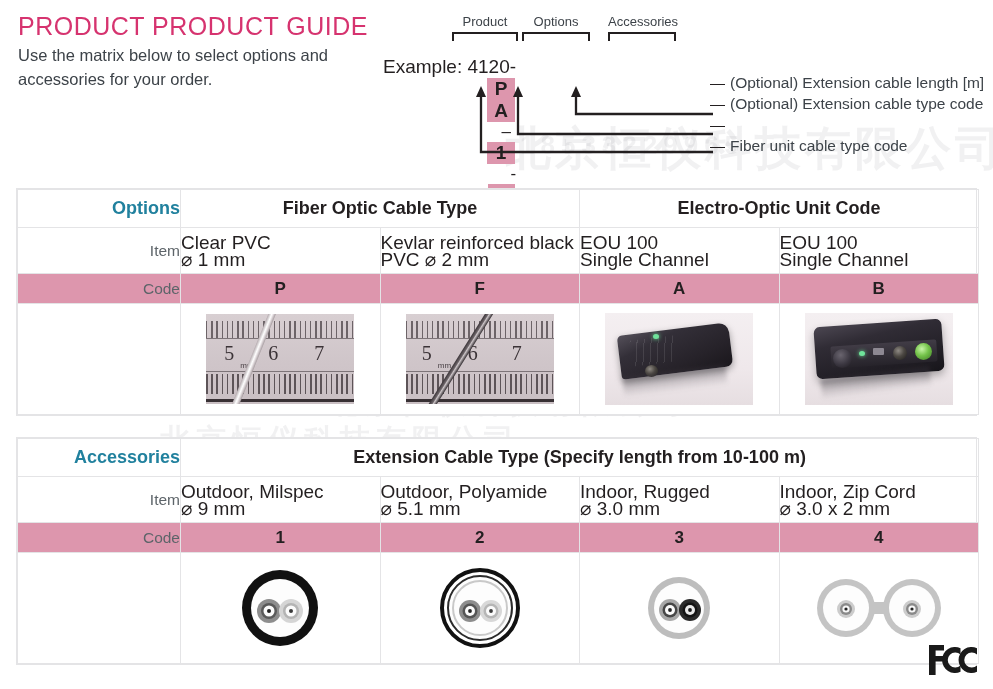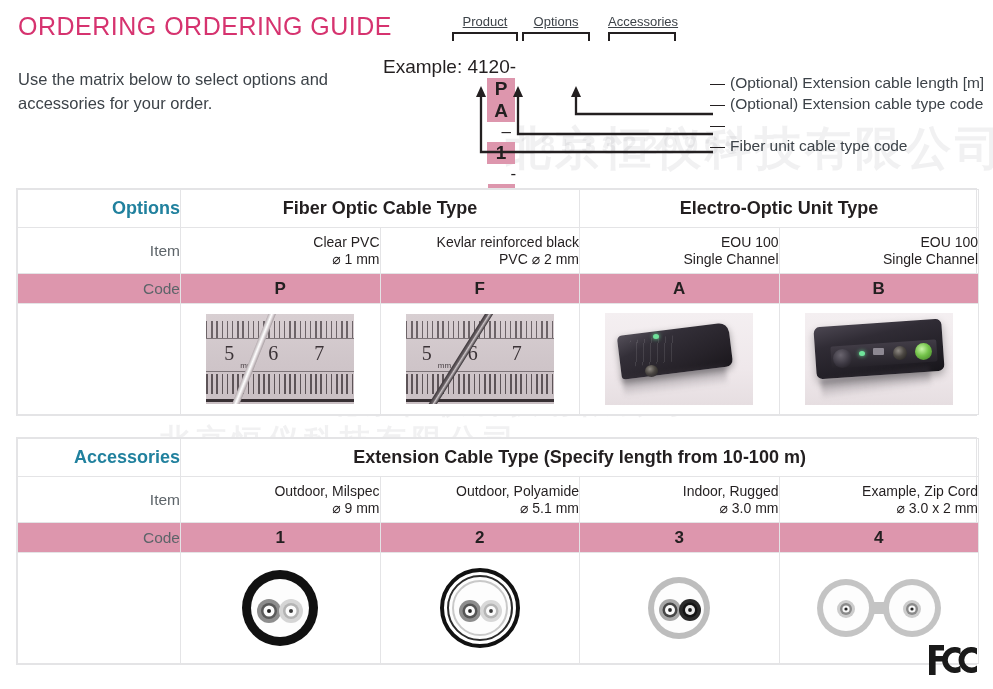--- a/index.html
+++ b/index.html
@@ -12,32 +12,31 @@
   }
   .page { position: relative; width: 993px; height: 689px; }
 
   
   .title {
     position: absolute; left: 18px; top: 12px;
     font-size: 25px; letter-spacing: .5px;
     color: #d6336f; font-weight: 400;
   }
   .subtitle {
-    position: absolute; left: 18px; top: 67px;
+    position: absolute; left: 18px; top: 43px;
     font-size: 16.5px; line-height: 24px; color: #3d4349;
     width: 330px;
   }
 
   
   .example-wrap { position: absolute; left: 383px; top: 14px; width: 600px; height: 150px; }
   .bracket-group { position: absolute; text-align: center; }
   .bracket-label {
     font-size: 13px; color: #3d4349; line-height: 15px;
     white-space: nowrap;
-    text-decoration: underline;
   }
   .bracket-line {
     margin-top: 3px; height: 9px;
     border: 2px solid #231f20; border-bottom: none;
   }
   .code-row {
     position: absolute; left: 0; top: 42px;
     display: flex; align-items: flex-end; height: 28px;
     font-size: 19px; font-weight: 400; color: #231f20; flex-direction: column;
   }
@@ -93,22 +92,22 @@
   .cell-section-name {
     font-size: 18px; font-weight: 700; color: #21819e;
     text-align: right; padding-right: 14px; height: 38px;
   }
   .cell-rowlabel {
     font-size: 15.5px; color: #5d6469;
     text-align: right; padding-right: 14px;
   }
   .row-item td { height: 46px; }
   .cell-item {
-    font-size: 14px; line-height: 17px; color: #231f20;
-    text-align: right; padding: 4px 6px;
+    font-size: 19px; line-height: 17px; color: #231f20;
+    text-align: left; padding: 4px 6px;
   }
   .row-code td { height: 30px; background: #dd96ad; }
   .row-code .cell-rowlabel { color: #5d6469; }
   .cell-code {
     font-size: 17px; font-weight: 700; color: #231f20; text-align: center;
   }
   .row-pic td { height: 110px; background: #fff; }
   .pic-holder {
     width: 100%; height: 110px;
     display: flex; align-items: center; justify-content: center;
@@ -215,21 +214,21 @@
 <body>
 
 <div class="page">
 
   <div class="wm wm1">北京恒仪科技有限公司</div>
   <div class="wm wm2">18533229965</div>
   <div class="wm wm3">18533229965</div>
   <div class="wm wm4">北京恒仪科技有限公司</div>
   <div class="wm wm5">北京恒仪科技有限公司</div>
 
-  <div class="title">ORDERING ORDERING GUIDE</div>
+  <div class="title">PRODUCT PRODUCT GUIDE</div>
   <div class="subtitle">Use the matrix below to select options and accessories for your order.</div>
 
   <div class="example-wrap">
 
     <div class="bracket-group" style="left:69px; top:0; width:66px;">
       <div class="bracket-label">Product</div>
       <div class="bracket-line"></div>
     </div>
     <div class="bracket-group" style="left:139px; top:0; width:68px;">
       <div class="bracket-label">Options</div>
@@ -292,21 +291,21 @@
         <col class="lead">
           <col class="c">
           <col class="c">
           <col class="c">
           <col class="c">
       </colgroup>
       <tbody>
         <tr>
           <td class="cell-section-name">Options</td>
           <td class="cell-group-title" colspan="2">Fiber Optic Cable Type</td>
-          <td class="cell-group-title" colspan="2">Electro-Optic Unit Type</td>
+          <td class="cell-group-title" colspan="2">Electro-Optic Unit Code</td>
         </tr>
         <tr class="row-item">
           <td class="cell-rowlabel">Item</td>
           <td class="cell-item">
             <div>Clear PVC</div>
             <div>⌀ 1 mm</div>
           </td>
           <td class="cell-item">
             <div>Kevlar reinforced black</div>
             <div>PVC ⌀ 2 mm</div>
@@ -417,21 +416,21 @@
           </td>
           <td class="cell-item">
             <div>Outdoor, Polyamide</div>
             <div>⌀ 5.1 mm</div>
           </td>
           <td class="cell-item">
             <div>Indoor, Rugged</div>
             <div>⌀ 3.0 mm</div>
           </td>
           <td class="cell-item">
-            <div>Example, Zip Cord</div>
+            <div>Indoor, Zip Cord</div>
             <div>⌀ 3.0 x 2 mm</div>
           </td>
         </tr>
         <tr class="row-code">
           <td class="cell-rowlabel">Code</td>
           <td class="cell-code">1</td>
           <td class="cell-code">2</td>
           <td class="cell-code">3</td>
           <td class="cell-code">4</td>
         </tr>

